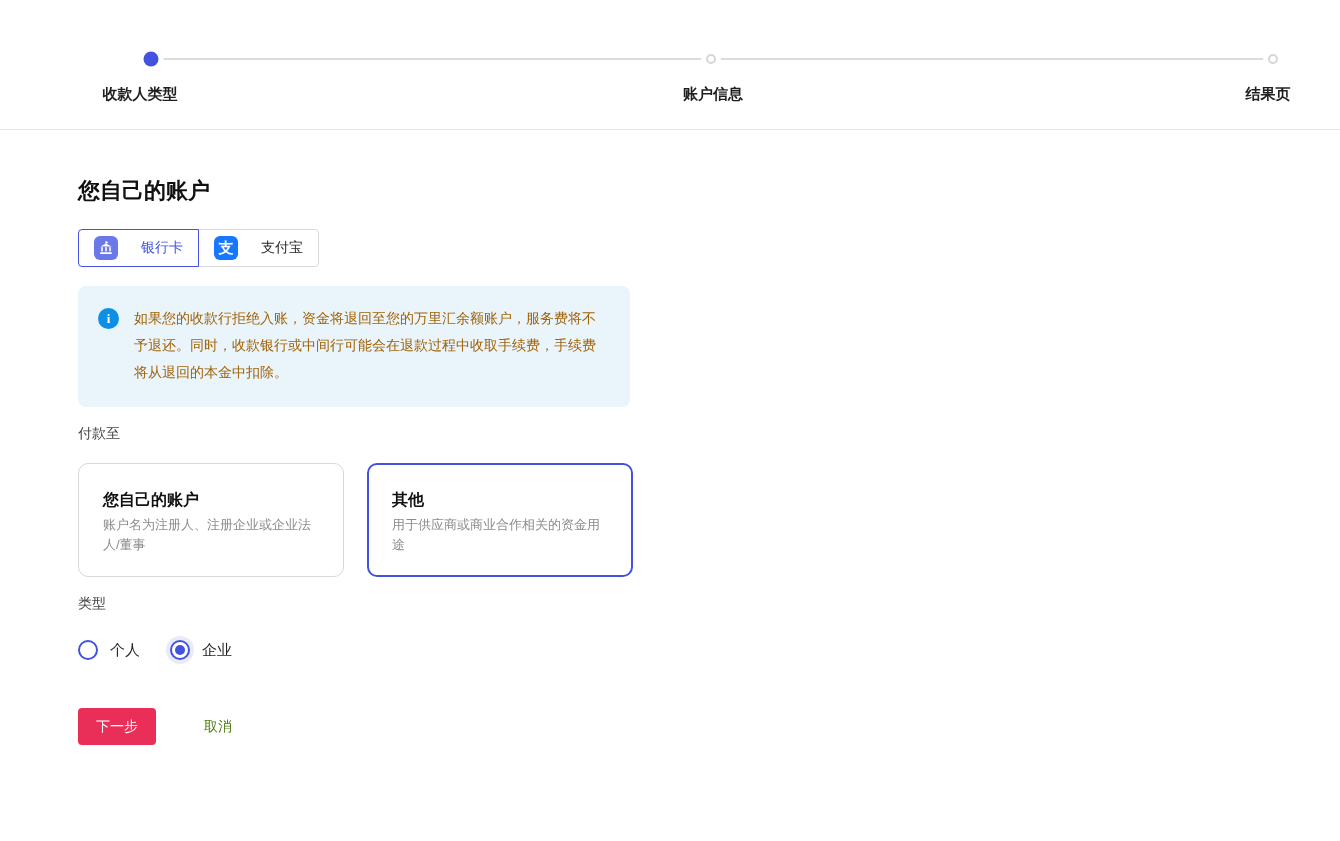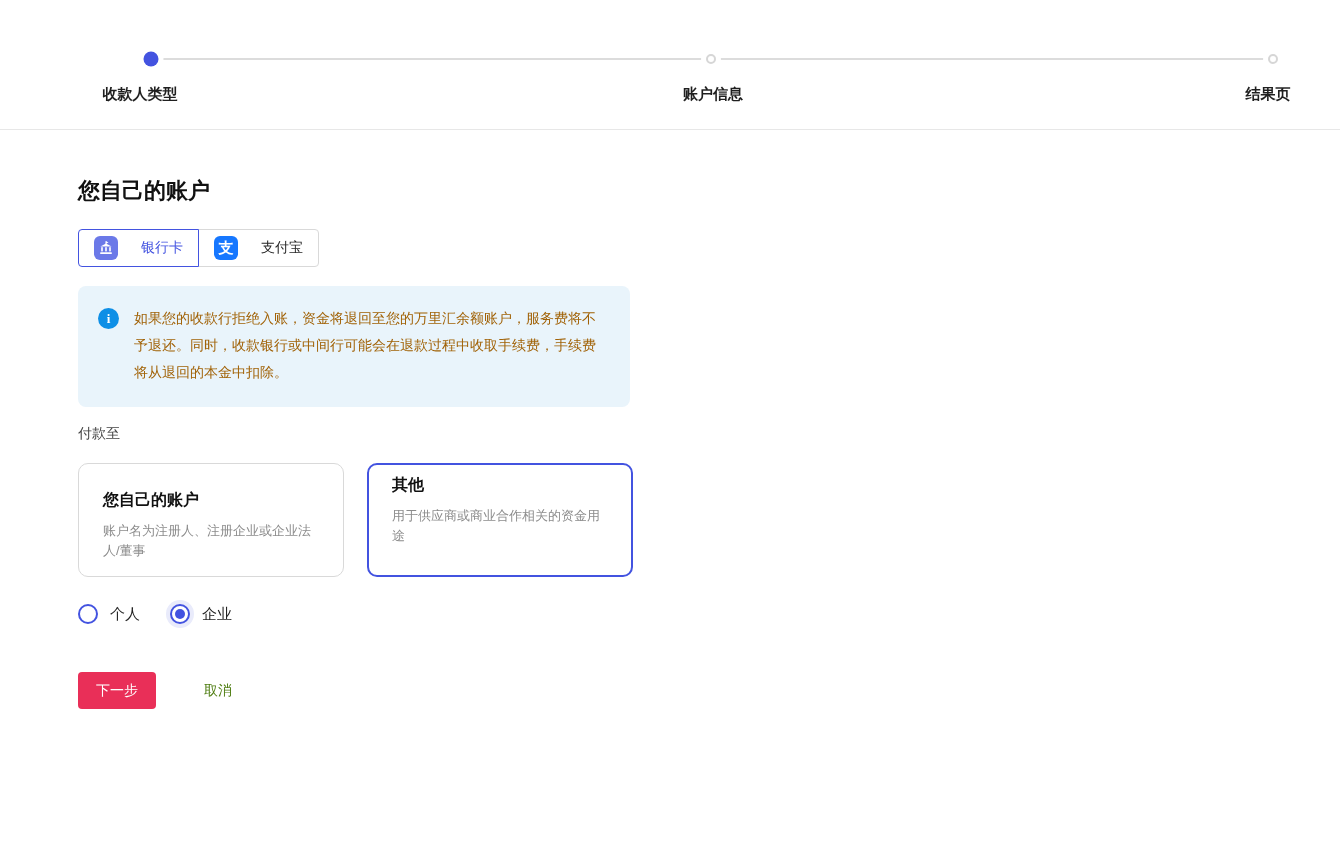--- a/index.html
+++ b/index.html
@@ -135,25 +135,25 @@
   .card {
     width: 266px; height: 114px;
     border: 1px solid #d9d9d9;
     border-radius: 10px;
     padding: 26px 24px;
     background: #fff;
     cursor: pointer;
   }
   .card.selected {
     border: 2px solid #4353e0;
-    padding: 10px 23px;
+    padding: 25px 23px;
   }
   .card-title { font-size: 16px; font-weight: bold; color: #111; }
   .card-desc {
-    margin-top: 10px;
+    margin-top: 4px;
     font-size: 13px;
     line-height: 1.55;
     color: #8c8c8c;
   }
 
   
   .radios {
     margin-top: 27px;
     display: flex;
     align-items: flex-start;
@@ -266,20 +266,21 @@
       <div class="card-title">您自己的账户</div>
       <div class="card-desc">账户名为注册人、注册企业或企业法人/董事</div>
     </div>
     <div class="card selected">
       <div class="card-title">其他</div>
       <div class="card-desc">用于供应商或商业合作相关的资金用途</div>
     </div>
   </div>
 
   
+  <div class="field-label">类型</div>
 
   <div class="radios">
     <label class="radio-option">
       <span class="radio-circle"></span>
       <span class="radio-text">个人</span>
     </label>
     <label class="radio-option">
       <span class="radio-circle checked"></span>
       <span class="radio-text">企业</span>
     </label>

